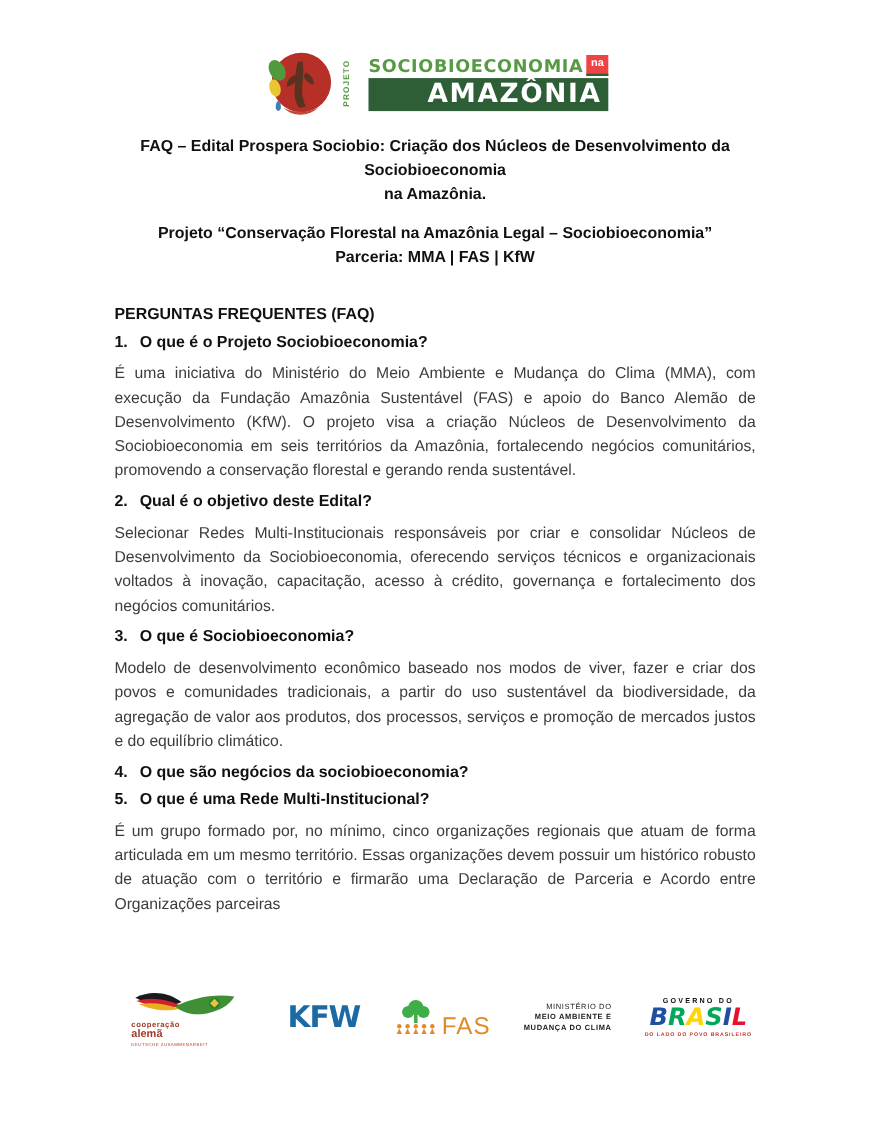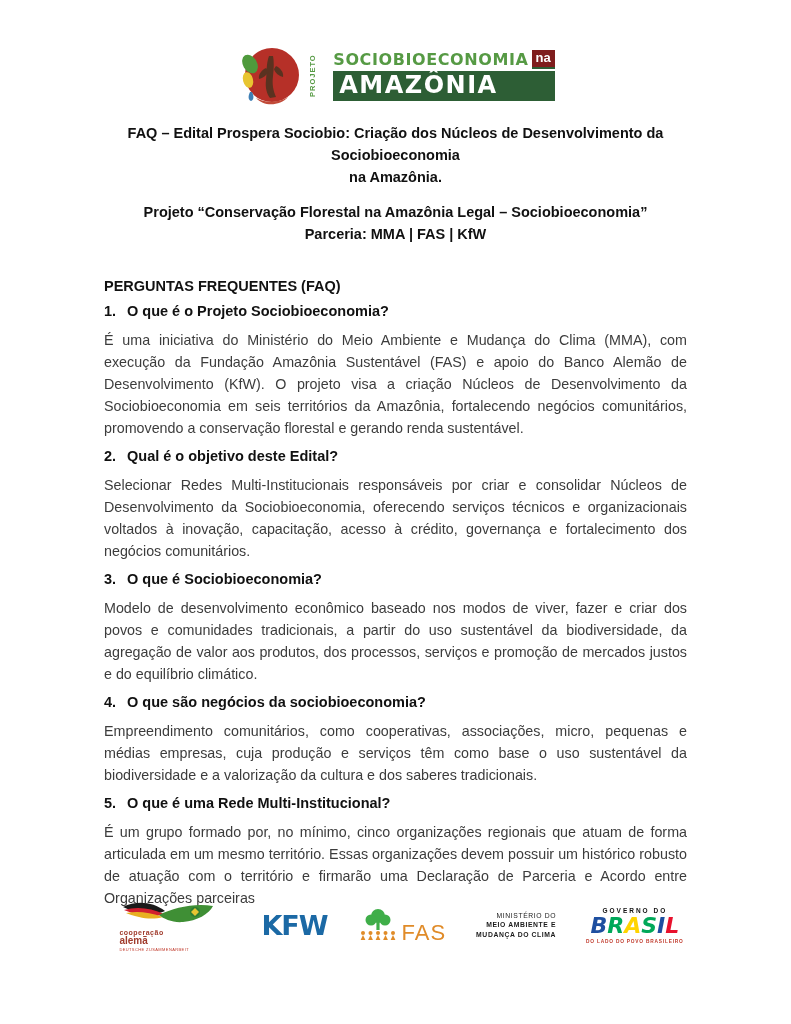--- a/index.html
+++ b/index.html
@@ -22,29 +22,29 @@
     font-size: 7.5px; font-weight: bold; color: #569a44;
     letter-spacing: 1px; text-align: center;
   }
   .logo-lines { display: flex; flex-direction: column; }
   .logo-line1 { display: flex; align-items: center; gap: 3px; }
   .logo-sbe {
     color: #569a44; font-weight: bold; font-size: 16px;
     letter-spacing: 0.6px; font-family: "DejaVu Sans", sans-serif;
   }
   .logo-na {
-    background: #7f1d1d; color: #ffffff; font-weight: bold;
-    font-size: 13px; padding: 0 4px 1px 4px; line-height: 16px;
+    background: #ef4444; color: #ffffff; font-weight: bold;
+    font-size: 10px; padding: 0 4px 1px 4px; line-height: 16px;
     border-bottom: 2px solid #2d5e35;
   }
   .logo-amz {
     background: #2d5e35; color: #ffffff; font-weight: bold;
     font-size: 24px; letter-spacing: 1.5px; padding: 0 6px 2px 6px;
     font-family: "DejaVu Sans", sans-serif; margin-top: 2px;
-    display: inline-block; text-align: left;
+    display: inline-block; text-align: right;
   }
 
   
   .doc-title {
     margin-top: 14px; text-align: center;
     font-size: 14.5px; font-weight: bold; color: #111;
     line-height: 22px; padding: 0 88px;
   }
   .doc-subtitle {
     margin-top: 13px; text-align: center;
@@ -158,21 +158,20 @@
         <span>O que é Sociobioeconomia?</span>
       </div>
       <div class="answer">Modelo de desenvolvimento econômico baseado nos modos de viver, fazer e criar dos povos e comunidades tradicionais, a partir do uso sustentável da biodiversidade, da agregação de valor aos produtos, dos processos, serviços e promoção de mercados justos e do equilíbrio climático.</div>
     </div>
 
     <div class="qa-block">
       <div class="question">
         <span class="q-num">4.</span>
         <span>O que são negócios da sociobioeconomia?</span>
       </div>
-      <div class="answer">Empreendimento comunitários, como cooperativas, associações, micro, pequenas e médias empresas, cuja produção e serviços têm como base o uso sustentável da biodiversidade e a valorização da cultura e dos saberes tradicionais.</div>
     </div>
 
     <div class="qa-block">
       <div class="question">
         <span class="q-num">5.</span>
         <span>O que é uma Rede Multi-Institucional?</span>
       </div>
       <div class="answer">É um grupo formado por, no mínimo, cinco organizações regionais que atuam de forma articulada em um mesmo território. Essas organizações devem possuir um histórico robusto de atuação com o território e firmarão uma Declaração de Parceria e Acordo entre Organizações parceiras</div>
     </div>
   </div>

